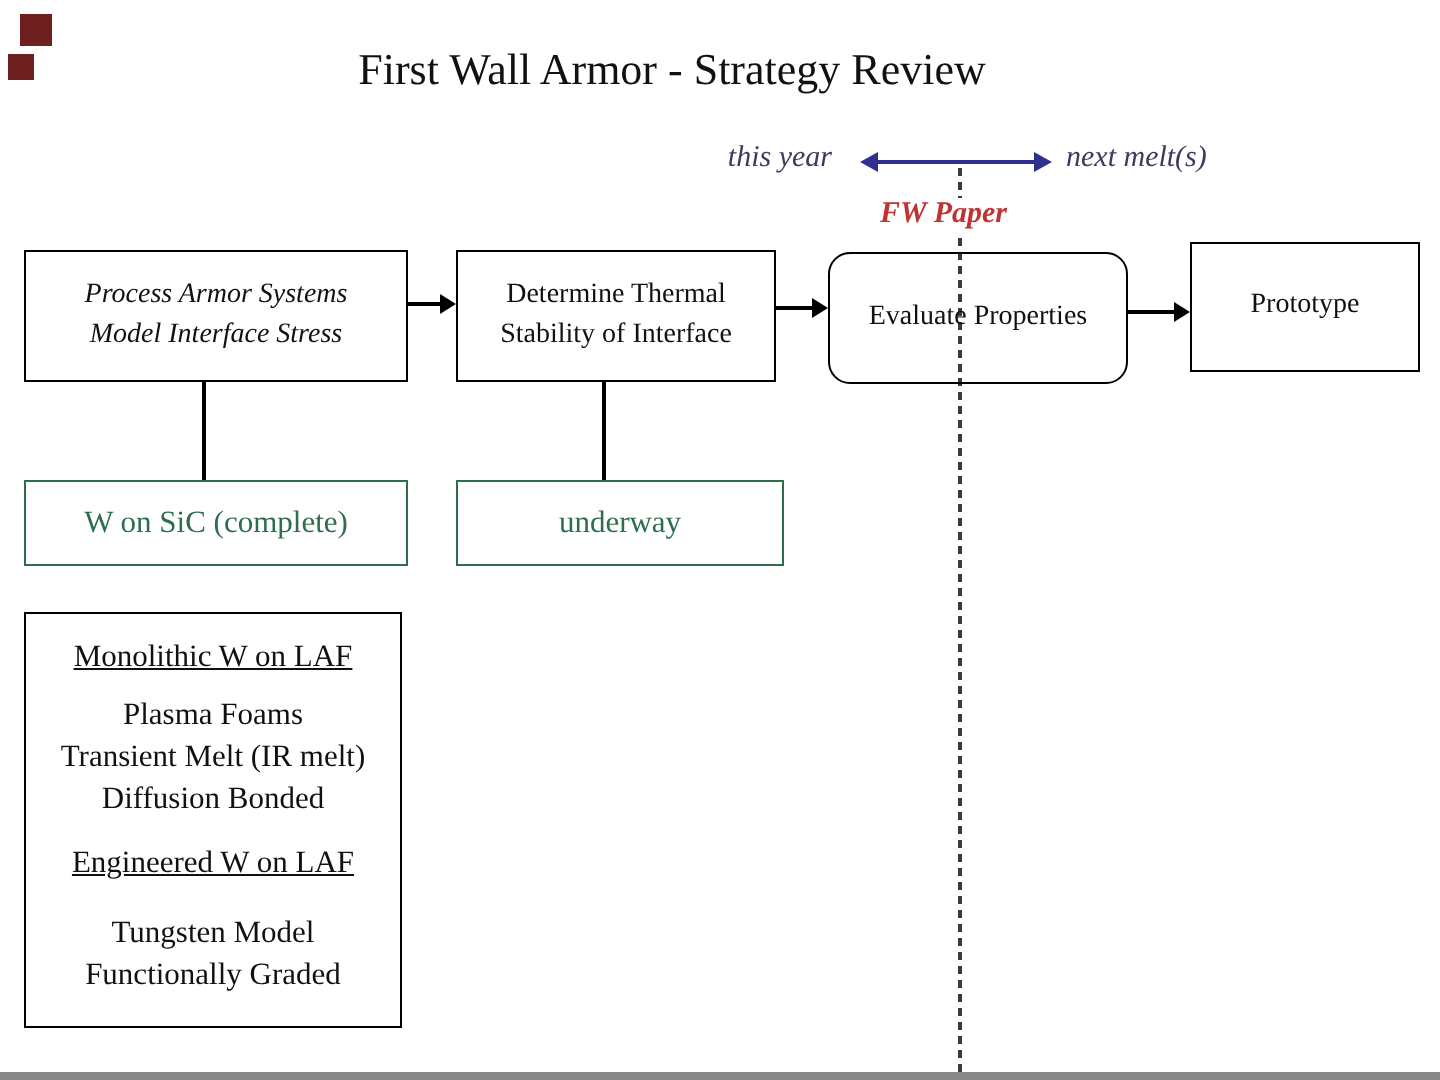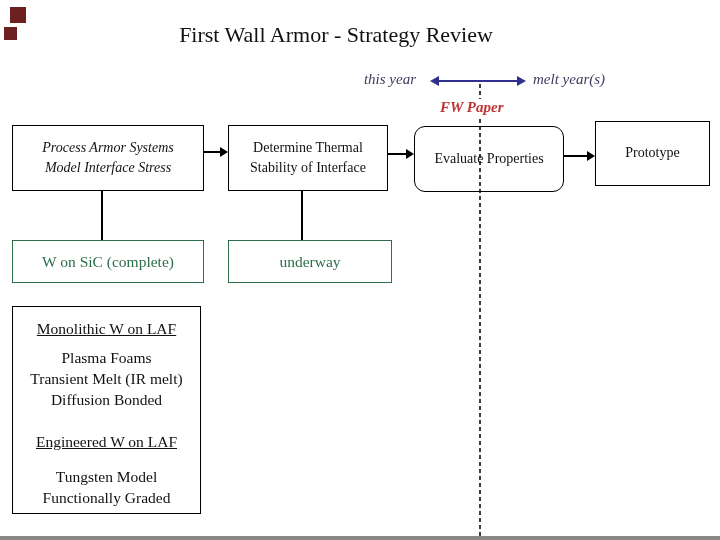--- a/index.html
+++ b/index.html
@@ -52,42 +52,42 @@
   
   .gbox{position:absolute;border:1px solid #2d6e4b;color:#2d6e4b;z-index:2;
     display:flex;justify-content:center;align-items:center;font-size:15.5px;text-align:left;}
   .gbox1{left:12px;top:240px;width:190px;height:41px;}
   .gbox2{left:228px;top:240px;width:162px;height:41px;}
   
   .obox{position:absolute;left:12px;top:306px;width:189px;height:208px;border:1px solid #000;
     z-index:2;text-align:center;font-size:15.5px;line-height:21px;color:#111;box-sizing:border-box;
     padding-top:11px;}
   .obox .head{text-decoration:underline;margin:0 0 8px 0;}
-  .obox .head2{margin-top:21px;margin-bottom:14px;}
+  .obox .head2{margin-top:11px;margin-bottom:14px;}
   .obox .item{margin:0;}
 </style>
 </head>
 <body>
 
 <div class="slide">
 
   <div class="corner-sq1"></div>
   <div class="corner-sq2"></div>
 
   <div class="title">First Wall Armor - Strategy Review</div>
 
   <div class="tl-label tl-left">this year</div>
 
   <div class="dbl-arrow">
     <div class="head-l"></div>
     <div class="bar"></div>
     <div class="head-r"></div>
   </div>
 
-  <div class="tl-label tl-right">melt year(s)</div>
+  <div class="tl-label tl-right">next melt(s)</div>
 
   <div class="dash-v"></div>
 
   <div class="fw-paper">FW Paper</div>
 
   <div class="fbox fbox1">
     <span>Process Armor Systems</span>
     <span>Model Interface Stress</span>
   </div>
 

